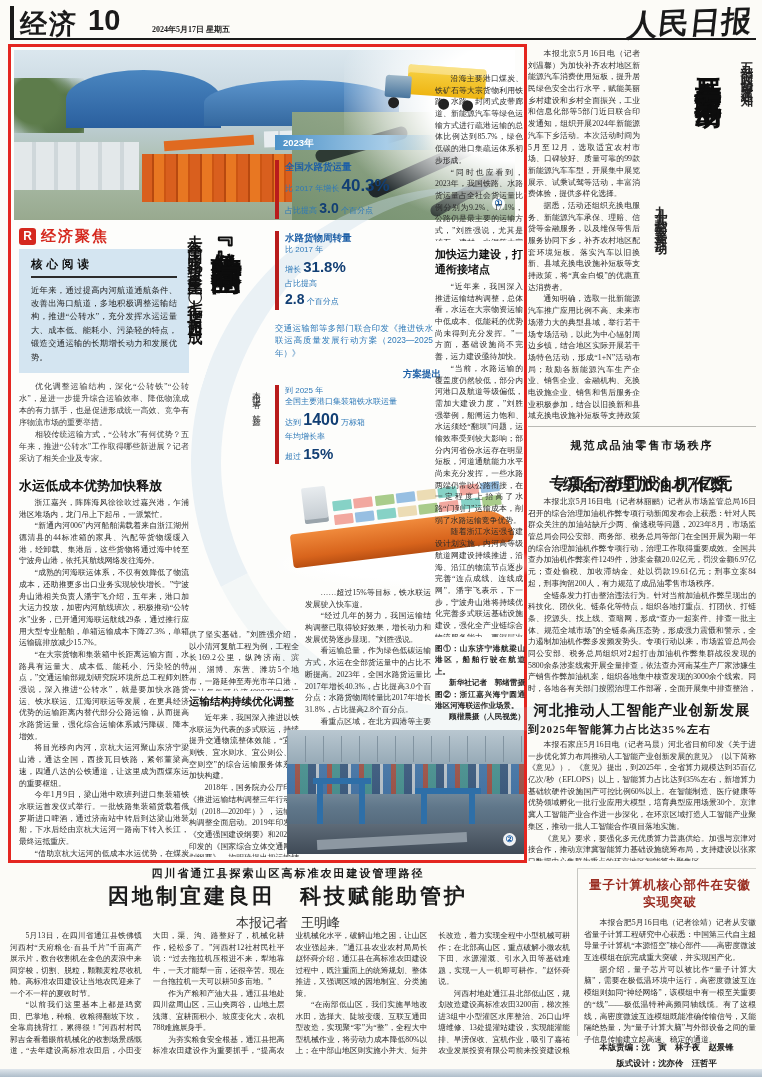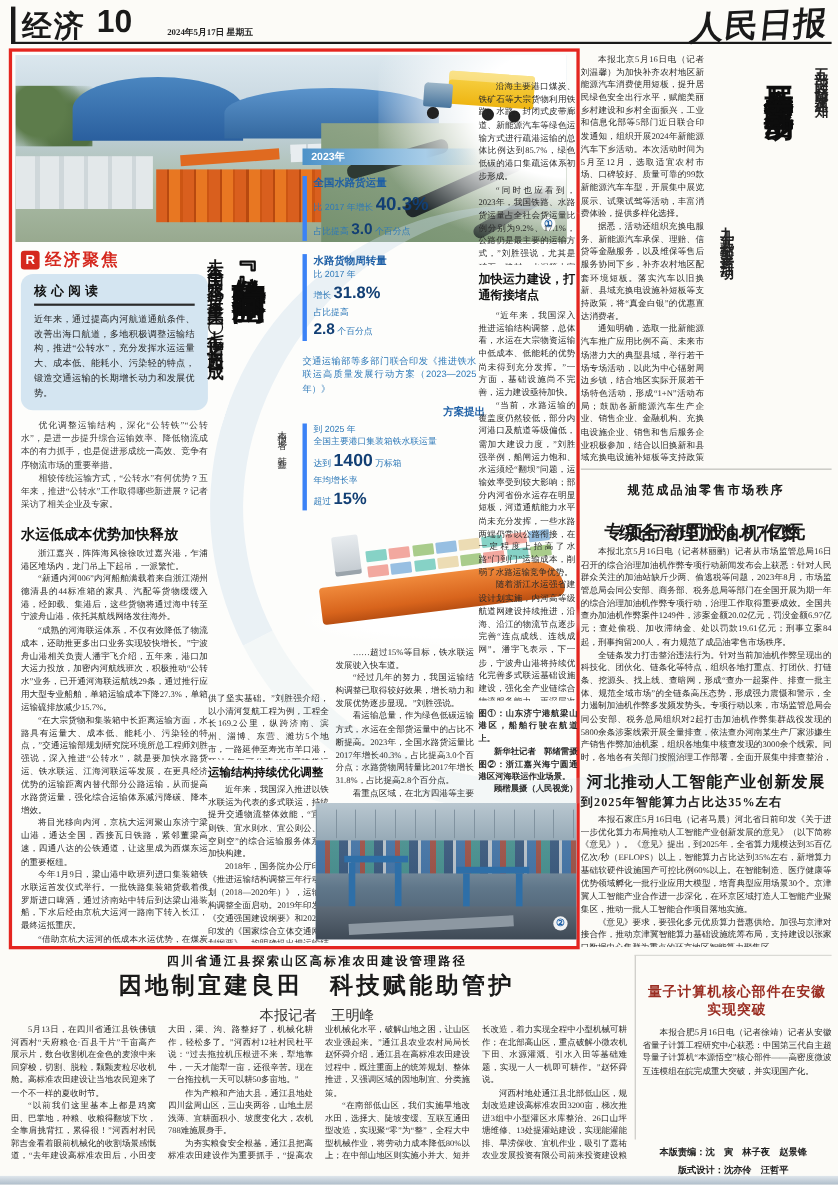--- a/index.html
+++ b/index.html
@@ -19,35 +19,35 @@
   .masthead{font-size:30px;font-weight:900;transform:skewX(-8deg) rotate(-2deg);letter-spacing:1px;}
   
   .redbox{left:8px;top:44px;width:513px;height:813px;border:3px solid #e42620;background:#fdfdfb;}
   .photo{left:3px;top:3px;width:501px;height:170px;overflow:hidden;
          background:linear-gradient(180deg,#dbe7ee 0%,#bfd0da 40%,#a9bba6 72%,#98a98f 100%);}
   .dome{border-radius:100% 100% 0 0/100% 100% 0 0;}
   .swirl{pointer-events:none;}
   .badge{width:17px;height:17px;background:#d5281e;border-radius:3px;color:#fff;font-weight:900;
          font-family:"Liberation Sans",sans-serif;font-size:12px;text-align:center;line-height:17px;}
   .focus{color:#d5281e;font-weight:900;font-size:15px;letter-spacing:2px;}
-  .corebox{background:#d4e5f1;border-radius:11px;}
+  .corebox{background:#d4e5f1;}
   .core-title{font-size:11.5px;font-weight:900;letter-spacing:4px;color:#111;}
   .core-rule{height:1.5px;background:#2b2b2b;}
   .core-text{font-size:8.3px;line-height:1.62;color:#1f1f1f;text-align:justify;}
   .intro{font-size:8px;color:#3a3a3a;}
   .h2{font-weight:900;color:#111;white-space:nowrap;overflow:hidden;}
   .kickerV{font-size:15px;font-weight:700;letter-spacing:5px;color:#111;}
   .headV{font-size:31px;font-weight:900;color:#0d0d0d;letter-spacing:1px;}
   .bylineV{font-size:8.5px;color:#333;letter-spacing:3px;}
   .small{font-size:7.8px;}
   
   .ig{font-family:"Liberation Sans",sans-serif;}
   .igbar{background:linear-gradient(90deg,#4d92c8,#a8cde8 70%,rgba(213,230,242,0));color:#fff;
          font-weight:700;font-size:9.5px;line-height:15px;padding-left:8px;}
-  .igstat{border-left:4px solid #3b82f6;padding-left:6px;color:#2e79b8;font-size:8px;line-height:1.45;}
+  .igstat{border-left:4px solid #b91c1c;padding-left:6px;color:#2e79b8;font-size:8px;line-height:1.45;}
   .iglabel{font-weight:700;font-size:9.5px;color:#1d5fa6;}
   .bignum{font-weight:700;color:#123f74;}
   .igpolicy{color:#2e79b8;font-size:8.4px;line-height:1.5;text-align:justify;}
   .igplanlbl{font-weight:700;font-size:9.5px;color:#1d5fa6;text-align:right;}
   
   .cap{font-size:7.6px;line-height:1.5;color:#2b2b2b;text-align:justify;}
   .cap b{font-weight:700;}
   .cap .credit{display:block;text-align:right;font-weight:700;}
   
   .sideheadV{font-size:27px;font-weight:900;letter-spacing:2px;color:#0d0d0d;}
@@ -266,23 +266,24 @@
     </div>
 
   <div class="abs chead" style="left:528px;top:701px;width:228px;">河北推动人工智能产业创新发展</div>
   <div class="abs csub" style="left:528px;top:722px;width:228px;">到2025年智能算力占比达35%左右</div>
   <div class="abs jt small" style="left:528px;top:739px;width:228px;height:122px;">
       <p class="para">本报石家庄5月16日电（记者马晨）河北省日前印发《关于进一步优化算力布局推动人工智能产业创新发展的意见》（以下简称《意见》）。《意见》提出，到2025年，全省算力规模达到35百亿亿次/秒（EFLOPS）以上，智能算力占比达到35%左右，新增算力基础软硬件设施国产可控比例60%以上。在智能制造、医疗健康等优势领域孵化一批行业应用大模型，培育典型应用场景30个。京津冀人工智能产业合作进一步深化，在环京区域打造人工智能产业聚集区，推动一批人工智能合作项目落地实施。</p>
       <p class="para">《意见》要求，要强化多元优质算力普惠供给。加强与京津对接合作，推动京津冀智能算力基础设施统筹布局，支持建设以张家口数据中心集群为重点的环京地区智能算力聚集区。</p>
     </div>
 
   <div class="abs" style="left:577px;top:868px;width:179px;height:168px;border-left:1px solid #c6c6c1;border-top:1px solid #d6d6d1;padding-left:6px;box-sizing:border-box;">
-    <div class="qhead" style="margin-top:24px;">量子计算机核心部件在安徽实现突破</div>
+    <div class="qhead" style="margin-top:8px;">量子计算机核心部件在安徽实现突破</div>
     <div class="jt small" style="margin-top:6px;height:128px;">
         <p class="para">本报合肥5月16日电（记者徐靖）记者从安徽省量子计算工程研究中心获悉：中国第三代自主超导量子计算机“本源悟空”核心部件——高密度微波互连模组在皖完成重大突破，并实现国产化。</p>
+        <p class="para">据介绍，量子芯片可以被比作“量子计算大脑”，需要在极低温环境中运行，高密度微波互连模组则如同“神经网络”，该模组中有一根至关重要的“线”——极低温特种高频同轴线缆。有了这根线，高密度微波互连模组既能准确传输信号，又能隔绝热量，为“量子计算大脑”与外部设备之间的量子信息传输建立起高速、稳定的通道。</p>
       </div>
   </div>
   <div class="abs botkick" style="left:8px;top:866px;width:560px;">四川省通江县探索山区高标准农田建设管理路径</div>
 
   <div class="abs credits" style="left:577px;top:1040px;width:179px;">
     <div>本版责编：沈　寅　林子夜　赵景锋</div>
     <div>版式设计：沈亦伶　汪哲平</div>
   </div>
   <div class="abs bothead" style="left:8px;top:882px;width:560px;">因地制宜建良田　科技赋能助管护</div>
   <div class="abs botby" style="left:8px;top:914px;width:560px;">本报记者　王明峰</div>

